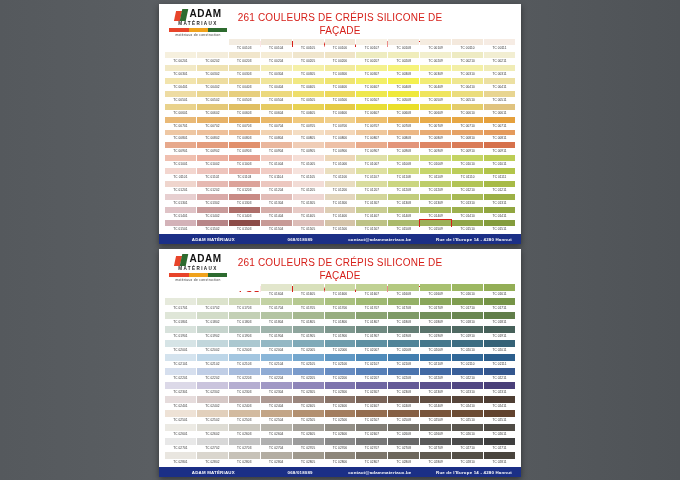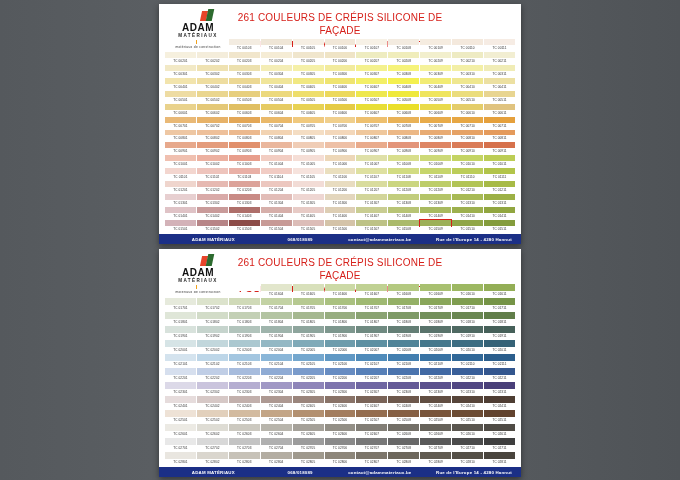--- a/index.html
+++ b/index.html
@@ -16,21 +16,21 @@
   #sheet1{left:159px;top:4px;width:362px;height:240px;}
   #sheet2{left:159px;top:249px;width:362px;height:228px;}
 
   .sheet-inner{position:relative;width:100%;height:100%;box-sizing:border-box;
     padding:4px 6px 0 6px;display:flex;flex-direction:column;}
 
   
   .head{display:flex;align-items:flex-start;height:30px;flex:0 0 auto;}
   .logo{width:66px;flex:0 0 66px;display:flex;flex-direction:column;align-items:center;
         margin-top:1px;}
-  .logo-top{display:flex;align-items:flex-end;gap:2px;flex-direction:column;}
+  .logo-top{display:flex;align-items:flex-start;gap:2px;}
   .logo-mark{width:13px;height:12px;position:relative;}
   .logo-mark i{position:absolute;display:block;}
   .logo-mark i.a{left:0;top:2px;width:6px;height:10px;background:#e8442a;transform:skewX(-12deg);}
   .logo-mark i.b{left:6px;top:0;width:6px;height:12px;background:#2d6b2f;transform:skewX(-12deg);}
   .logo-txt{font-weight:bold;font-size:10px;letter-spacing:.5px;color:#111;line-height:10px;}
   .logo-sub{font-size:4.6px;letter-spacing:1.4px;color:#222;line-height:6px;font-weight:bold;}
   .logo-bar{margin-top:1px;width:58px;height:4px;
      background:linear-gradient(90deg,#e8442a 0 34%,#f0a21c 34% 67%,#2d6b2f 67% 100%);}
   .logo-tag{font-size:3.3px;color:#333;letter-spacing:.3px;margin-top:1px;}
 

